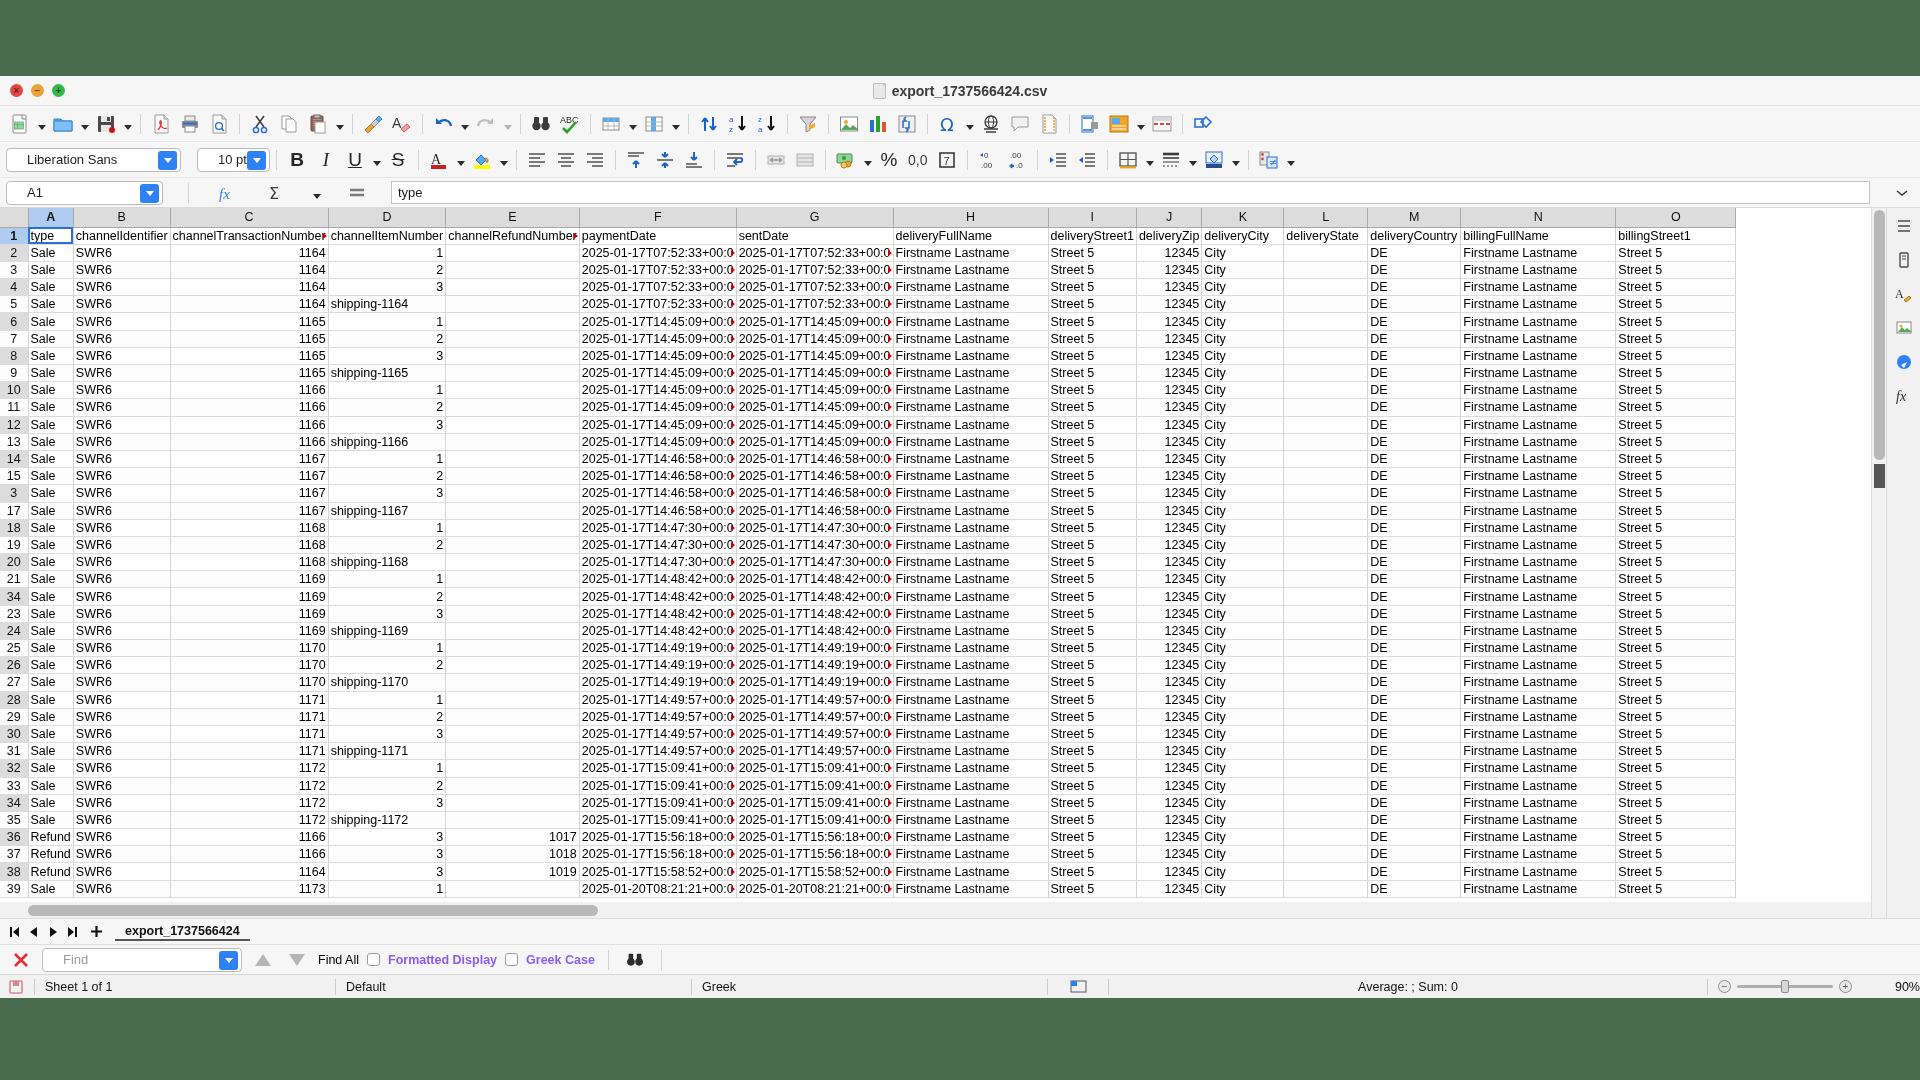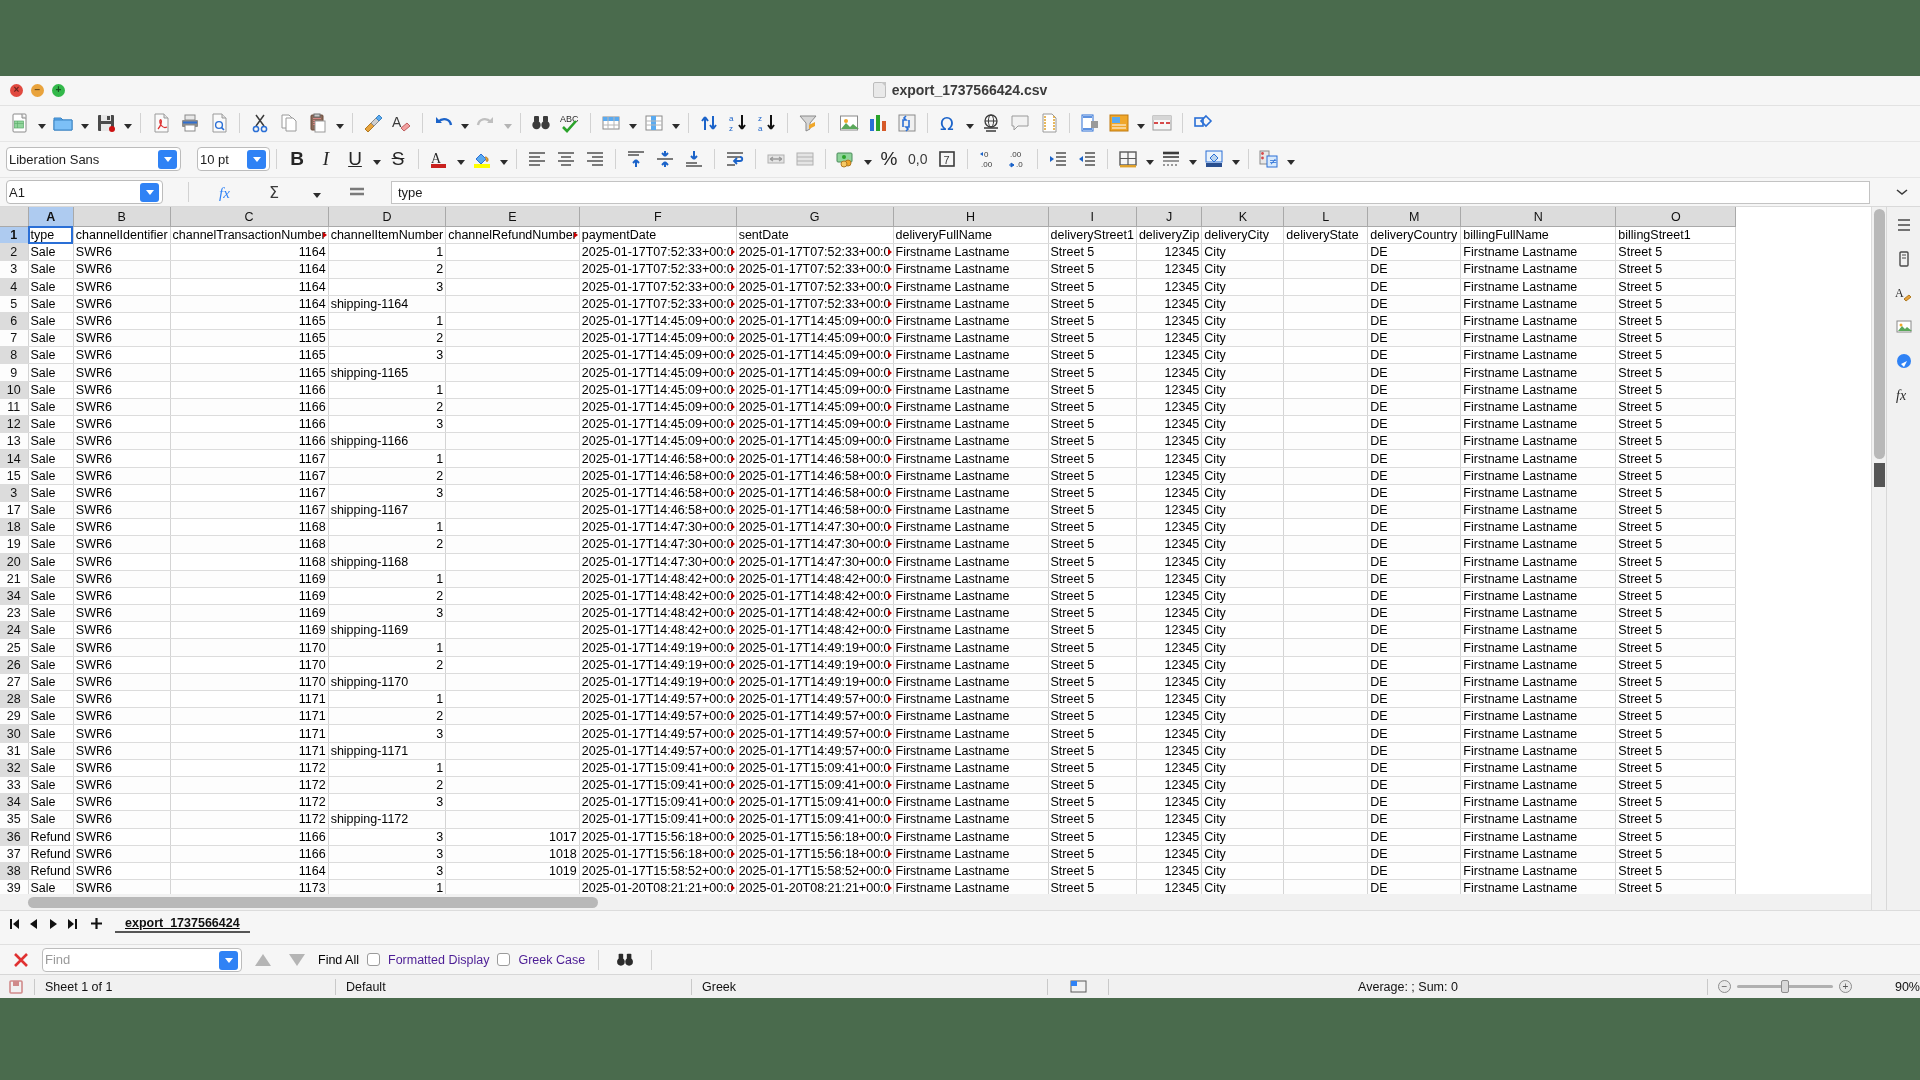--- a/index.html
+++ b/index.html
@@ -68,21 +68,21 @@
     border-left: 4px solid transparent; border-right: 4px solid transparent;
     border-top: 5px solid #2c2c2c;
   }
   .tb-arrow.dim i { border-top-color: #b4b4b4; }
   .sep { width: 1px; height: 20px; background: #d2d2d2; margin: 0 5px; flex: 0 0 auto; }
 
   
   .combo {
     height: 24px; background: #fff; border: 1px solid #bcbcbc; border-radius: 4px;
     display: flex; align-items: center; position: relative;
-    font-size: 13px; color: #1d1d1d; padding-left: 2px;
+    font-size: 13px; color: #1d1d1d; padding-left: 20px;
   }
   .combo .caret {
     position: absolute; right: 3px; top: 2px; width: 19px; height: 19px;
     background: #2f82f5; border-radius: 3px; display: flex; align-items: center; justify-content: center;
   }
   .combo .caret:before {
     content: ""; width: 0; height: 0;
     border-left: 4px solid transparent; border-right: 4px solid transparent;
     border-top: 5px solid #fff;
   }
@@ -165,35 +165,35 @@
   
   .sidebar {
     width: 34px; background: #f1f1f1; border-left: 1px solid #d8d8d8;
     display: flex; flex-direction: column; align-items: center; padding-top: 4px; gap: 6px;
   }
   .sb-btn { width: 28px; height: 28px; display: flex; align-items: center; justify-content: center; }
 
   
   .tabbar {
     height: 26px; display: flex; align-items: center; gap: 2px; padding: 0 6px;
-    background: #f6f6f6; border-top: 1px solid #dcdcdc; text-decoration: underline;
+    background: #f6f6f6; border-top: 1px solid #dcdcdc;
   }
   .navbtn { width: 17px; height: 20px; display: flex; align-items: center; justify-content: center; }
   .sheettab {
     font-size: 12.5px; font-weight: bold; color: #111; padding: 2px 10px 1px;
     border-bottom: 2px solid #555; margin-left: 8px;
   }
 
   
   .findbar {
     height: 30px; display: flex; align-items: center; gap: 8px; padding: 0 8px;
-    background: #f6f6f6; border-top: 1px solid #e0e0e0; margin-top: 8px;
+    background: #f6f6f6; border-top: 1px solid #e0e0e0;
   }
   .findbar .label { font-size: 12.5px; color: #000000; }
-  .findbar .label.dark { color: #4c1d95; font-weight: normal; }
+  .findbar .label.dark { color: #8b5cf6; font-weight: bold; }
   .chk { width: 13px; height: 13px; border: 1px solid #9b9b9b; border-radius: 3px; background: #fff; }
   .tri-up, .tri-dn { width: 0; height: 0; }
   .tri-up { border-left: 8px solid transparent; border-right: 8px solid transparent; border-bottom: 12px solid #b5b5b5; }
   .tri-dn { border-left: 8px solid transparent; border-right: 8px solid transparent; border-top: 12px solid #b5b5b5; }
 
   
   .statusbar {
     height: 24px; display: flex; align-items: center; font-size: 12.5px; color: #111;
     background: #f1f1f1; border-top: 1px solid #d7d7d7;
   }

